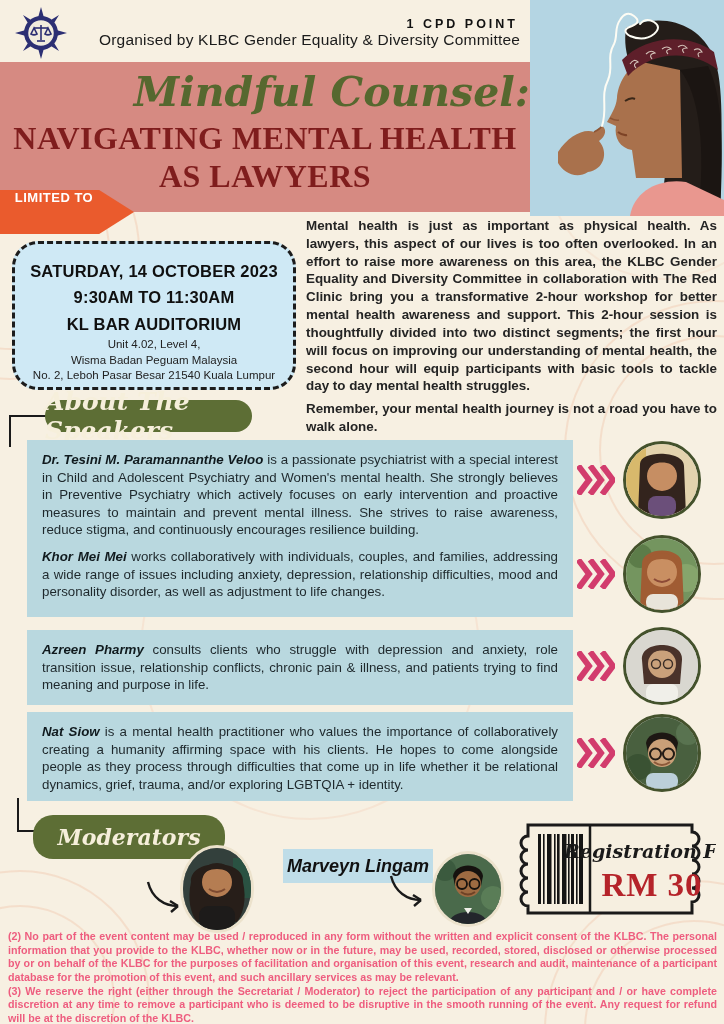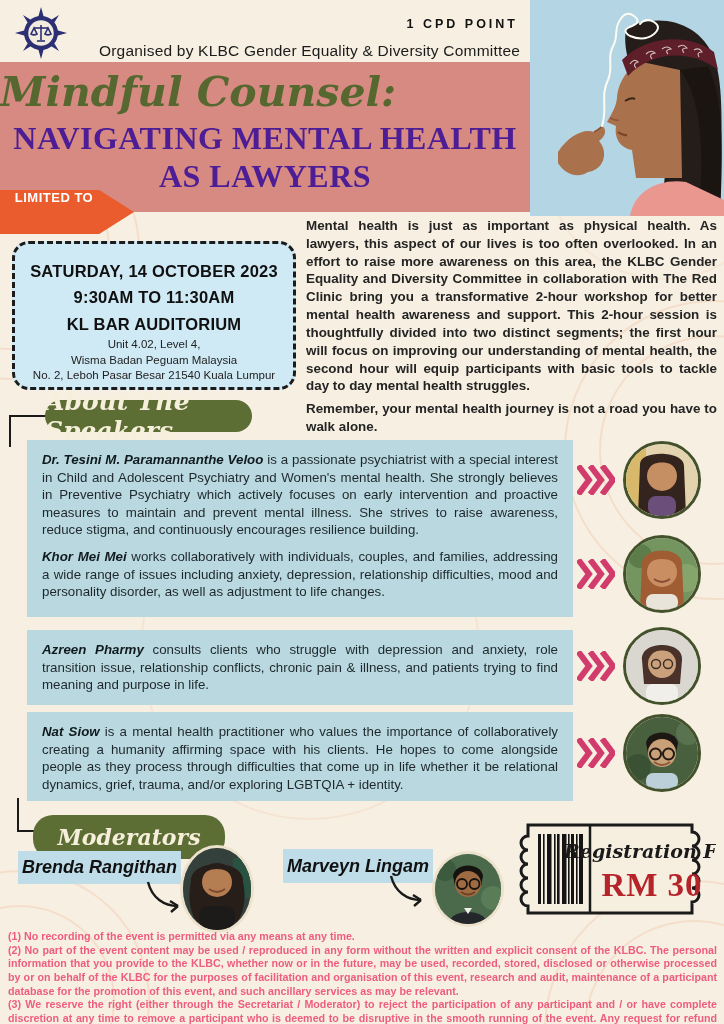--- a/index.html
+++ b/index.html
@@ -16,45 +16,45 @@
   .swirl.s3 { width:300px; height:300px; right:-140px; top:300px; }
   .swirl.s4 { width:230px; height:230px; right:-105px; top:335px; }
   .swirl.s5 { width:340px; height:340px; left:140px; top:480px; opacity:.35;}
   .swirl.s6 { width:260px; height:260px; left:-110px; top:870px; }
   .swirl.s7 { width:190px; height:190px; left:-75px; top:905px; }
   .swirl.s8 { width:300px; height:300px; right:-120px; top:880px; }
   .swirl.s9 { width:220px; height:220px; right:-80px; top:920px; }
   .swirl.s10{ width:240px; height:240px; right:-60px; top:40px; opacity:.3;}
 
   
-  .organiser { position:absolute; left:99px; top:31px; font-size:15.5px; font-weight:500; color:#1b1b1b; letter-spacing:.2px;margin-top:11px; }
+  .organiser { position:absolute; left:99px; top:31px; font-size:15.5px; font-weight:500; color:#1b1b1b; letter-spacing:.2px; }
   .cpd { position:absolute; right:206px; top:17px; font-size:12.5px; font-weight:bold; letter-spacing:3px; color:#111; }
   .logo { position:absolute; left:14px; top:6px; }
 
   
   .banner { position:absolute; left:0; top:62px; width:530px; height:150px; background:#d68a82; }
-  .title-script { position:absolute; left:0; top:6px; width:100%; text-align:left;
+  .title-script { position:absolute; left:0; top:6px; width:100%; text-align:right;
     font-family:"DejaVu Serif", serif; font-style:italic; font-weight:bold;
     font-size:41px; color:#56682f; }
   .title-main { position:absolute; left:0; width:100%; text-align:center;
-    font-family:"Liberation Serif", serif; font-weight:bold; font-size:32px; color:#4c1d95; letter-spacing:.5px; }
+    font-family:"Liberation Serif", serif; font-weight:bold; font-size:32px; color:#7f1d1d; letter-spacing:.5px; }
   .tm1 { top:58px; } .tm2 { top:96px; }
 
   
   .illus { position:absolute; left:530px; top:0; width:194px; height:216px; }
 
   
   .limited { position:absolute; left:0; top:190px; width:134px; height:44px; background:#ea5b2d;
     clip-path:polygon(0 0, 74% 0, 100% 50%, 74% 100%, 0 100%);
     color:#fff; font-weight:bold; font-size:13px; line-height:1.3; text-align:center;
     display:flex; flex-direction:column; padding-right:26px; letter-spacing:.5px;gap:32px; }
 
   
   .event-box { position:absolute; left:12px; top:241px; width:284px; height:149px;
-    background:#cfe9f5; border:3px dashed #1c1c1c; border-radius:17px;
+    background:#cfe9f5; border:3px dashed #1c1c1c; border-radius:26px;
     text-align:center; padding-top:14px; }
   .event-box .big { font-size:16.5px; font-weight:800; letter-spacing:.2px; color:#101010; line-height:1.6; }
   .event-box .addr { font-size:11.5px; font-weight:500; color:#222; line-height:1.35; }
 
   
   .intro { position:absolute; left:306px; top:217px; width:411px; font-size:13.4px; font-weight:bold;
     color:#242424; line-height:1.33; text-align:justify; }
   .intro p + p { margin-top:5px; }
 
   
@@ -273,21 +273,20 @@
         <circle cx="42.5" cy="37" r="5.5" fill="none" stroke="#221a14" stroke-width="2"></circle>
         <path d="M28,45 q8,6 16,0" stroke="#8c5a3a" stroke-width="2" fill="none"></path>
         <rect x="20" y="56" width="32" height="16" rx="7" fill="#bcd0da"></rect>
       </svg>
   </div>
 
   <div class="wire" style="left:17px; top:798px; width:2px; height:34px;"></div>
   <div class="wire" style="left:17px; top:830px; width:30px; height:2px;"></div>
   <div class="pill pill-mods">Moderators</div>
 
-  <div class="mod-label lbl-brenda">Brenda Rangithan</div>
   <svg class="mod-arrow" style="left:142px; top:878px;" width="48" height="36" viewBox="0 0 48 36">
     <path d="M6,4 C10,20 22,28 36,28" stroke="#1a1a1a" stroke-width="2.4" fill="none"></path>
     <path d="M36,28 l-8,-5 M36,28 l-7,6" stroke="#1a1a1a" stroke-width="2.4" fill="none"></path>
   </svg>
   <div class="mod-photo ph-brenda">
     <svg width="68" height="82" viewBox="0 0 68 82">
         <rect width="68" height="82" fill="#33403c"></rect>
         <rect x="50" y="10" width="18" height="40" fill="#2a5242"></rect>
         <path d="M8,34 C6,10 62,10 60,34 C64,52 60,66 54,74 L14,74 C8,66 4,52 8,34 Z" fill="#271e19"></path>
         <circle cx="34" cy="34" r="15" fill="#b57d52"></circle>
@@ -336,18 +335,17 @@
           <rect x="67" y="14" width="3" height="70"></rect>
         <rect x="72" y="14" width="1.6" height="70"></rect>
           <rect x="75" y="14" width="4" height="70"></rect>
       </g>
       <text x="148" y="38" text-anchor="middle" font-family="DejaVu Serif, serif" font-style="italic" font-weight="bold" font-size="19" fill="#1a1a1a">Registration Fee</text>
       <text x="148" y="76" text-anchor="middle" font-family="Liberation Serif, serif" font-weight="bold" font-size="33" letter-spacing="1" fill="#b5242a">RM 30</text>
     </svg>
   </div>
 
   <div class="terms">
-    <div>(1) No recording of the event is permitted via any means at any time.</div>
     <div>(2) No part of the event content may be used / reproduced in any form without the written and explicit consent of the KLBC. The personal information that you provide to the KLBC, whether now or in the future, may be used, recorded, stored, disclosed or otherwise processed by or on behalf of the KLBC for the purposes of facilitation and organisation of this event, research and audit, maintenance of a participant database for the promotion of this event, and such ancillary services as may be relevant.</div>
     <div>(3) We reserve the right (either through the Secretariat / Moderator) to reject the participation of any participant and / or have complete discretion at any time to remove a participant who is deemed to be disruptive in the smooth running of the event. Any request for refund will be at the discretion of the KLBC.</div>
   </div>
 
 </div>
 
 </body></html>

